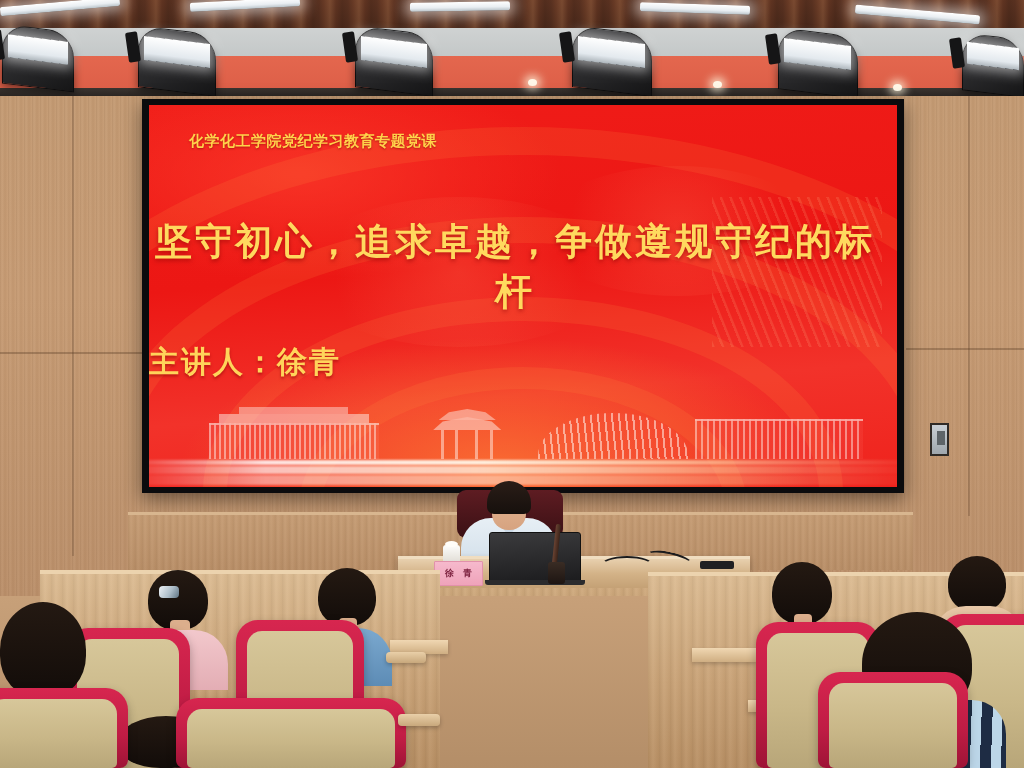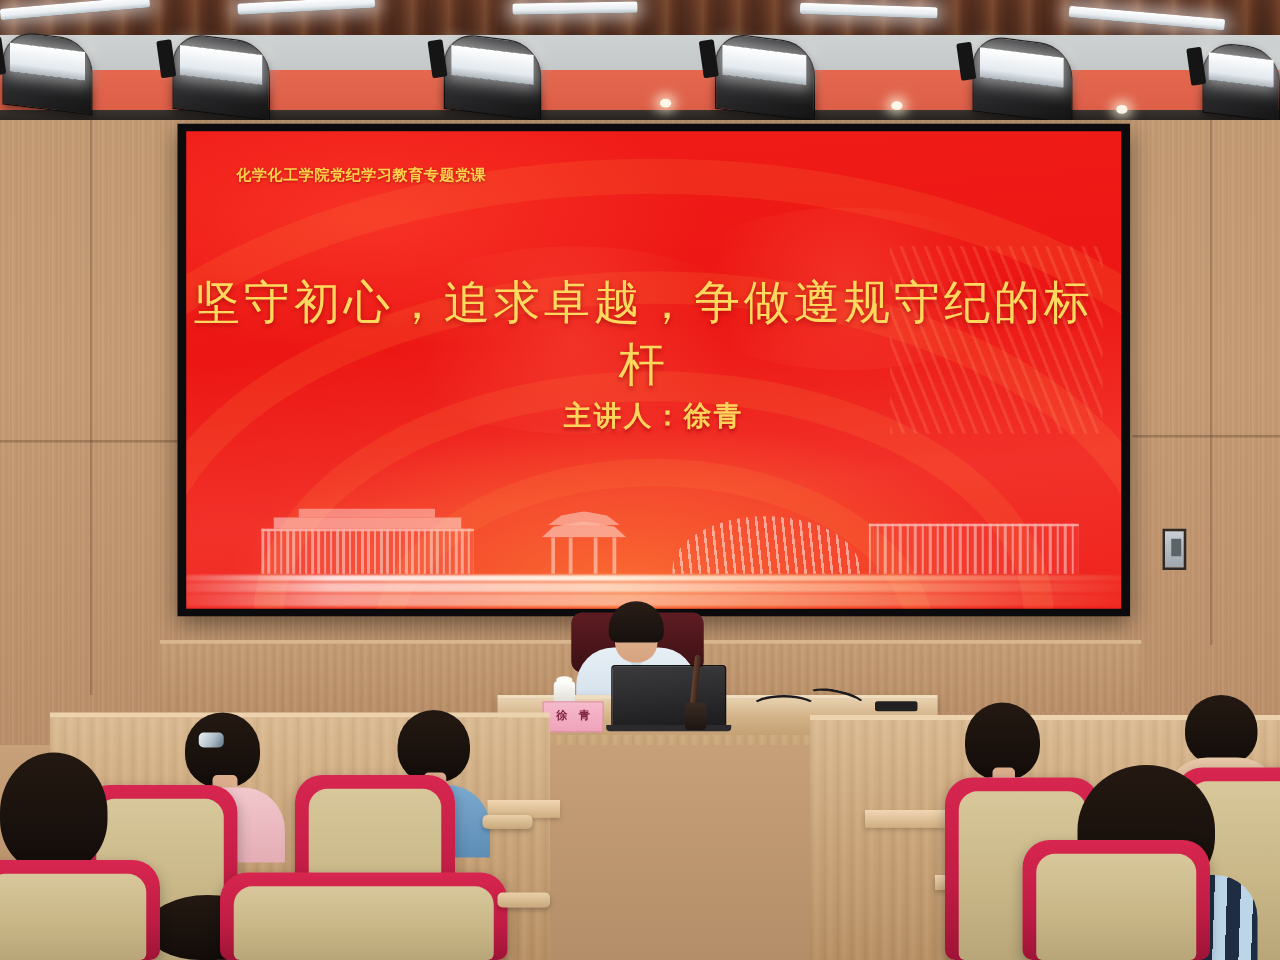--- a/index.html
+++ b/index.html
@@ -110,32 +110,32 @@
       rgba(255,190,140,.18) 0px, rgba(255,190,140,.18) 2px,
       rgba(255,190,140,0) 3px, rgba(255,190,140,0) 9px);
     opacity:.9;
   }
   .cloud {
     position:absolute; border-radius:50%;
     background:radial-gradient(circle, rgba(255,110,80,.30) 0%, rgba(255,110,80,0) 70%);
   }
   .slide-header {
     position:absolute; left:40px; top:27px;
-    color:#ffd24a; font-size:12px; font-weight:700; letter-spacing:.5px;
+    color:#ffd24a; font-size:15px; font-weight:700; letter-spacing:.5px;
     text-shadow:0 1px 2px rgba(120,0,0,.5);
     font-family:Liberation Serif, serif;
   }
   .slide-title {
     position:absolute; left:0; right:16px; top:112px; text-align:center;
-    color:#ffd95e; font-size:37px; font-weight:400; letter-spacing:3px;
+    color:#ffd95e; font-size:37px; font-weight:700; letter-spacing:3px;
     text-shadow:0 2px 4px rgba(130,0,0,.55);
   }
   .slide-speaker {
-    position:absolute; left:0; right:0; top:213px; text-align:center;
-    color:#ffd45a; font-size:22px; font-weight:700; letter-spacing:2px;
+    position:absolute; left:0; right:0; top:237px; text-align:left;
+    color:#ffd45a; font-size:30px; font-weight:700; letter-spacing:2px;
     text-shadow:0 2px 3px rgba(130,0,0,.5);
   }
   .slide-date {
     position:absolute; left:0; right:0; top:272px; text-align:center;
     color:#ffd45a; font-size:24px; font-weight:700; letter-spacing:1px;
     text-shadow:0 2px 3px rgba(130,0,0,.5);
   }
   
   .skyline { position:absolute; left:0; bottom:0; width:100%; height:110px; }
   .streak {

